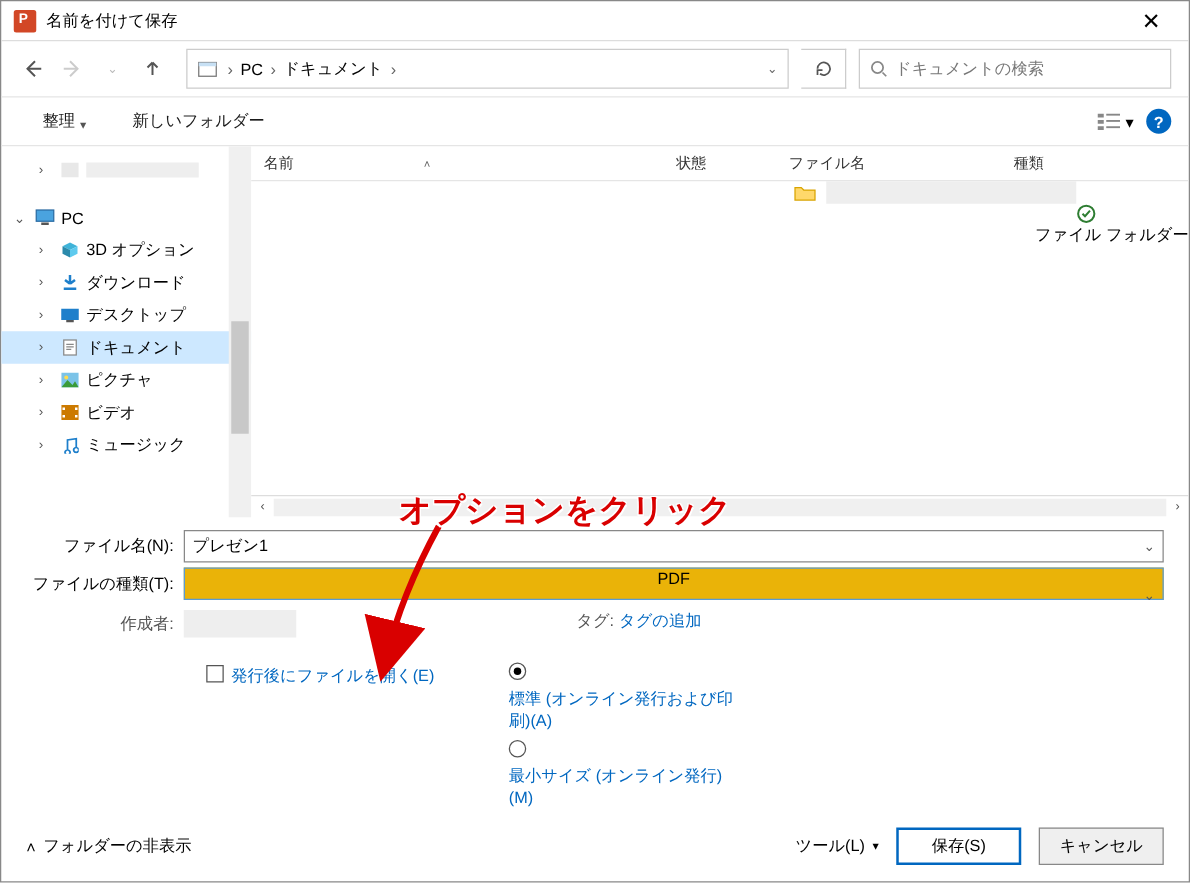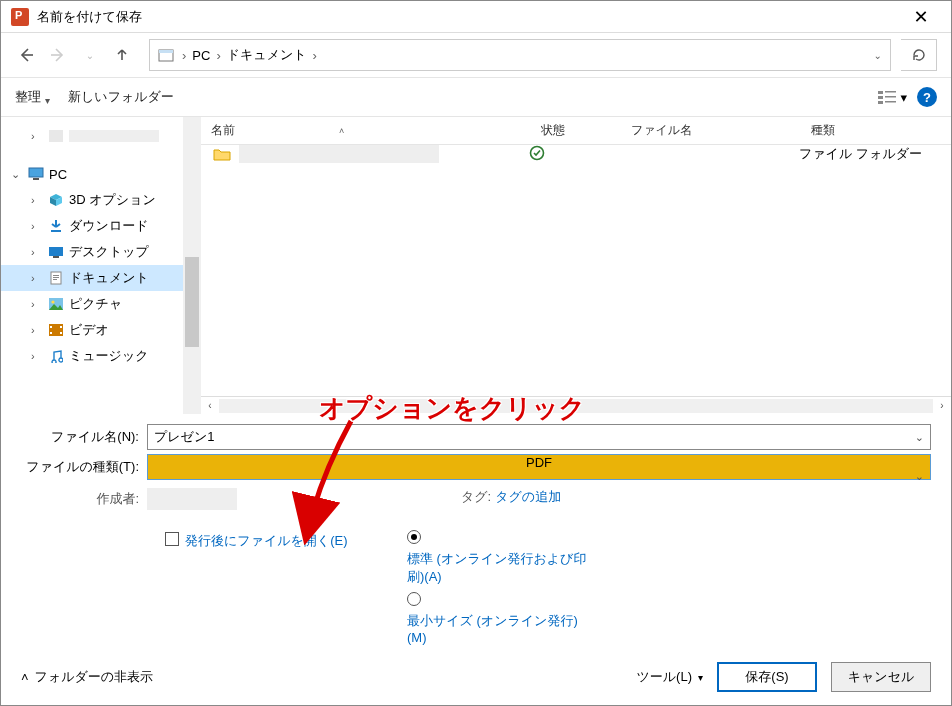--- a/index.html
+++ b/index.html
@@ -13,21 +13,21 @@
   .navbar { height:44px; display:flex; align-items:center; padding:0 14px; gap:10px; }
   .nav-arrow { width:22px; height:22px; display:flex; align-items:center; justify-content:center; color:#555; }
   .nav-arrow.disabled{color:#bbb;}
   .addrbox { flex:1; height:32px; border:1px solid #ccc; display:flex; align-items:center; padding:0 8px; gap:8px; margin-left:6px;}
   .addrbox .folder-glyph{ width:16px;height:16px; display:flex; align-items:center; justify-content:center;}
   .crumb { display:flex; align-items:center; gap:6px;}
   .crumb .sep{ color:#666;}
   .refresh-btn{ width:36px; height:32px; border:1px solid #ccc; border-left:none; display:flex; align-items:center; justify-content:center;}
   .searchbox{ width:250px; height:32px; border:1px solid #ccc; display:flex; align-items:center; padding:0 8px; gap:6px; color:#777;}
   .toolbar { height:40px; border-top:1px solid #e5e5e5; border-bottom:1px solid #e5e5e5; display:flex; align-items:center; padding:0 14px; gap:18px;}
-  .tool-item{ display:flex; align-items:flex-end; gap:4px; color:#1a1a1a; }
+  .tool-item{ display:flex; align-items:flex-end; gap:4px; color:#1a1a1a;margin-left:19px; }
   .tool-item .drop{font-size:10px; color:#555;}
   .toolbar .spacer{flex:1;}
   .view-icons{ display:flex; align-items:center; gap:10px;}
   .help-circle{ width:20px;height:20px; border-radius:50%; background:#0067c0; color:#fff; display:flex; align-items:center; justify-content:center; font-size:13px; font-weight:bold;}
   .body-area{ flex:1; display:flex; min-height:0; position:relative;}
   .sidebar{ width:200px; border-right:none; overflow-y:auto; padding-top:6px; position:relative;}
   .sidebar-scroll{position:absolute; right:0; top:0; bottom:0; width:18px; background:#f0f0f0;}
   .sidebar-scroll .thumb{ position:absolute; left:2px; right:2px; top:140px; height:90px; background:#c8c8c8;}
   .tree-item{ display:flex; align-items:center; height:26px; padding-left:10px; gap:4px; cursor:default;}
   .tree-item.indent1{ padding-left:30px;}
@@ -35,21 +35,21 @@
   .tree-item .exp{ width:12px; font-size:11px; color:#555;}
   .tree-item .ticon{ width:18px; height:16px; display:flex; align-items:center; justify-content:center;}
   .file-area{ flex:1; display:flex; flex-direction:column; min-width:0;}
   .file-header{ height:28px; display:flex; align-items:center; border-bottom:1px solid #e5e5e5; padding-left:10px; font-size:12px; color:#333;}
   .fh-col{ display:flex; align-items:center; gap:4px;}
   .fh-name{ width:330px;}
   .fh-status{ width:90px;}
   .fh-date{ width:180px;}
   .fh-type{ flex:1;}
   .sort-caret{ font-size:9px; color:#666;}
-  .file-row{ display:flex; align-items:flex-start; height:32px; padding-left:12px;}
+  .file-row{ display:flex; align-items:flex-end; height:32px; padding-left:36px;flex-direction:column;}
   .file-row .fname{ width:316px; display:flex; align-items:center; gap:8px;}
   .file-row .fname .redact{ width:200px; height:18px; background:#eee;}
   .file-row .fstatus{ width:90px; color:#2e7d32;}
   .file-row .fdate{ width:180px;}
   .file-row .fdate .redact{ width:150px; height:14px; background:#eee;}
   .file-row .ftype{ flex:1;}
   .hscroll-row{ height:18px; display:flex; align-items:center; border-top:1px solid #ddd;}
   .hscroll-row .arrow{ width:18px; text-align:center; font-size:10px; color:#555;}
   .hscroll-row .track{ flex:1; height:14px; background:#f0f0f0;}
   .form-area{ padding:6px 20px 0 20px; position:relative; }
@@ -131,20 +131,27 @@
         <span class="sep">›</span>
       </span>
       <span style="margin-left:auto; font-size:10px; color:#666;">⌄</span>
     </div>
     <div class="refresh-btn">
       <svg width="16" height="16" viewBox="0 0 16 16">
           <path d="M3 8a5 5 0 1 1 2 4" stroke="#555" fill="none" stroke-width="1.4"></path>
           <path d="M3 13 v-4 h4" stroke="#555" fill="none" stroke-width="1.4"></path>
         </svg>
     </div>
+    <div class="searchbox">
+      <svg width="14" height="14" viewBox="0 0 14 14">
+          <circle cx="6" cy="6" r="4.5" stroke="#888" fill="none" stroke-width="1.4"></circle>
+          <path d="M10 10 L13 13" stroke="#888" stroke-width="1.4"></path>
+        </svg>
+      <span>ドキュメントの検索</span>
+    </div>
   </div>
 
   <div class="toolbar">
     <div class="tool-item">
       <span>整理</span>
         <span class="drop">▾</span>
     </div>
     <div class="tool-item">
       <span>新しいフォルダー</span>
     </div>

